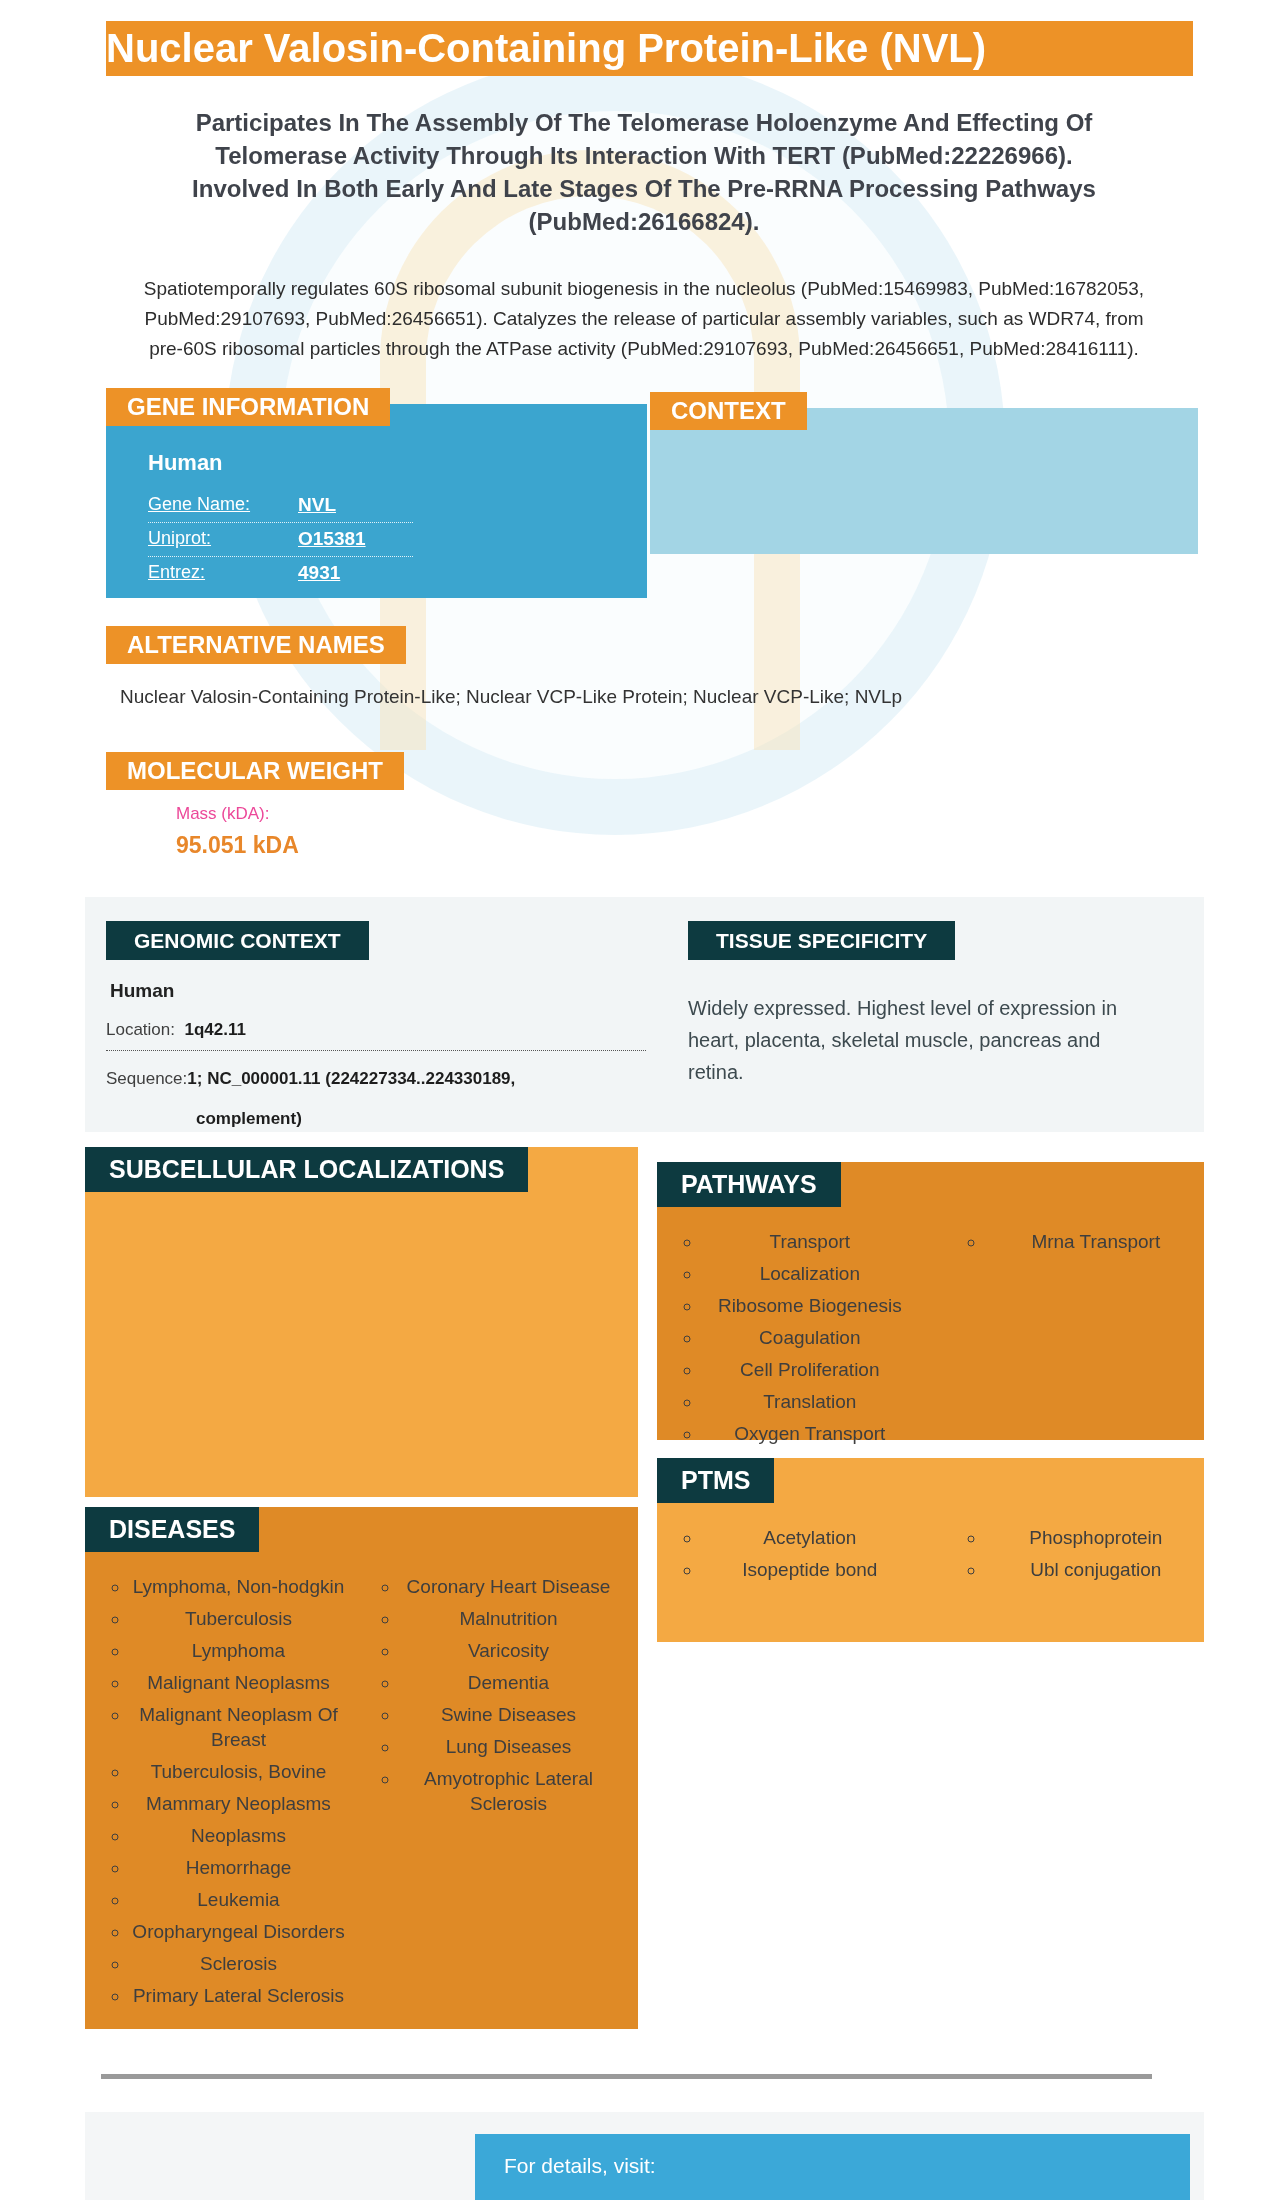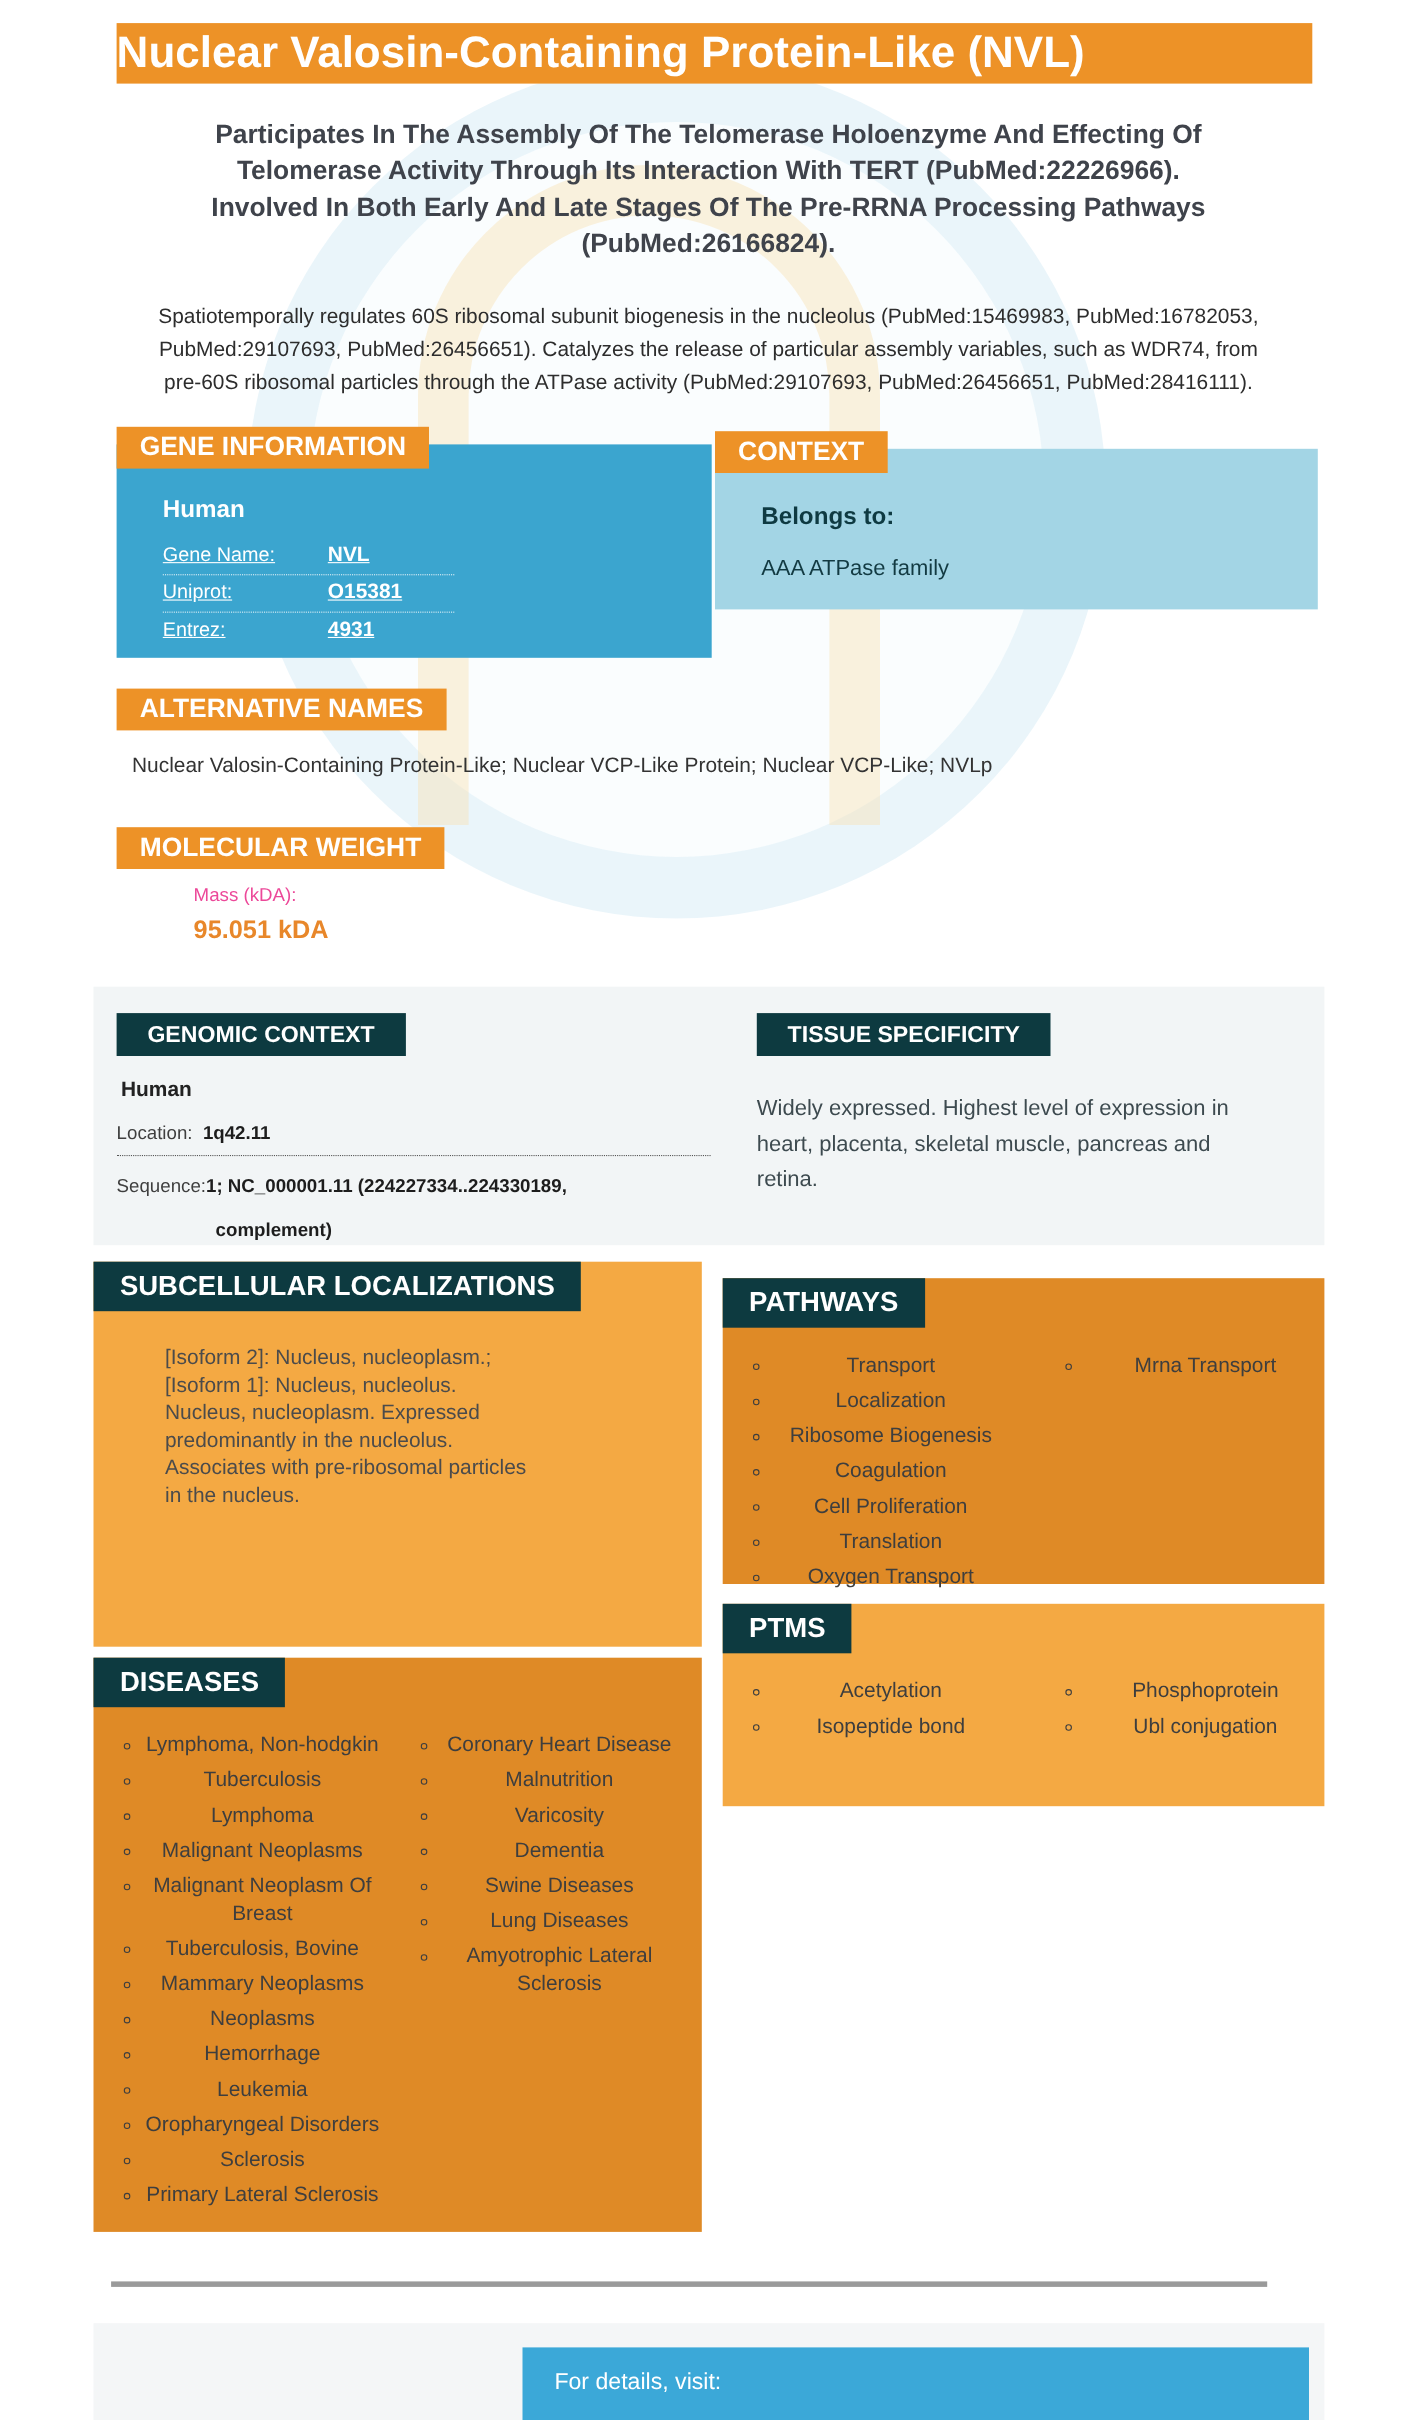--- a/index.html
+++ b/index.html
@@ -129,24 +129,20 @@
             <div class="g-row">
               <span class="g-label">Entrez:</span>
               <span class="g-value">4931</span>
             </div>
           </div>
         </div>
       </div>
 
       <div class="family-box">
         <span class="chip box-chip">CONTEXT</span>
-        <div class="family-content">
-          <div class="belongs">Belongs to:</div>
-          <div class="family-value">AAA ATPase family</div>
-        </div>
       </div>
 
     </div>
 
     <div class="alt-section">
       <span class="chip">ALTERNATIVE NAMES</span>
       <div class="alt-text">Nuclear Valosin-Containing Protein-Like; Nuclear VCP-Like Protein; Nuclear VCP-Like; NVLp</div>
     </div>
 
     <div class="mw-section">
@@ -175,21 +171,20 @@
       </div>
 
     </div>
 
     <div class="orange-grid">
 
       <div class="o-left">
 
         <div class="obox amber subcell-box">
           <span class="teal-chip big">SUBCELLULAR LOCALIZATIONS</span>
-          <div class="subcell-text">[Isoform 2]: Nucleus, nucleoplasm.; [Isoform 1]: Nucleus, nucleolus. Nucleus, nucleoplasm. Expressed predominantly in the nucleolus. Associates with pre-ribosomal particles in the nucleus.</div>
         </div>
 
         <div class="obox dkorange diseases-box">
           <span class="teal-chip big">DISEASES</span>
           <div class="list-wrap">
             <ul class="blist col-w1">
                 <li>Lymphoma, Non-hodgkin</li>
                 <li>Tuberculosis</li>
                 <li>Lymphoma</li>
                 <li>Malignant Neoplasms</li>

